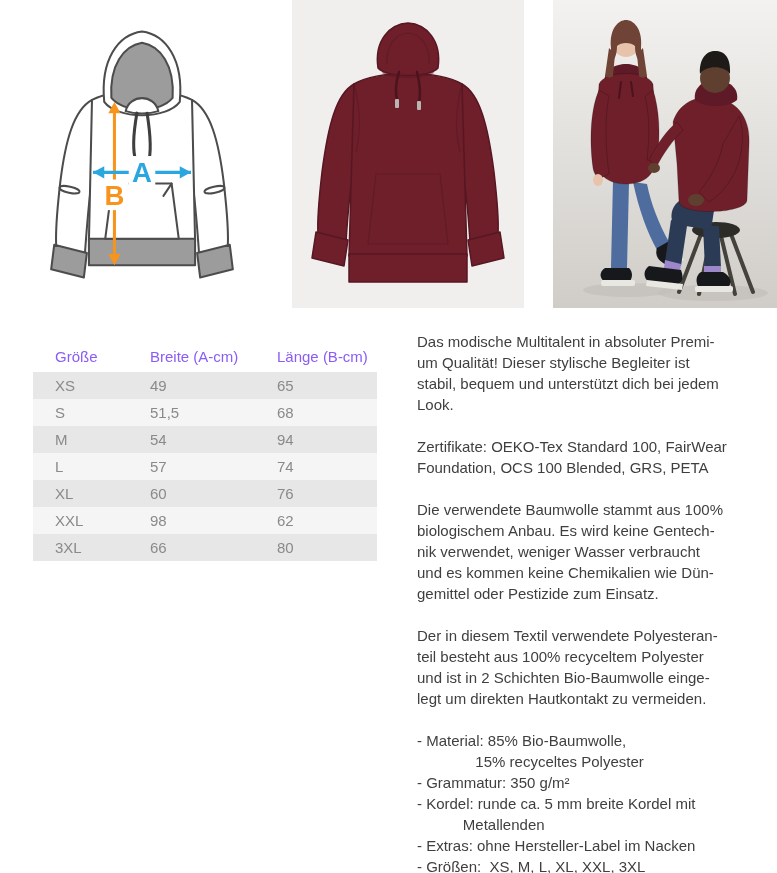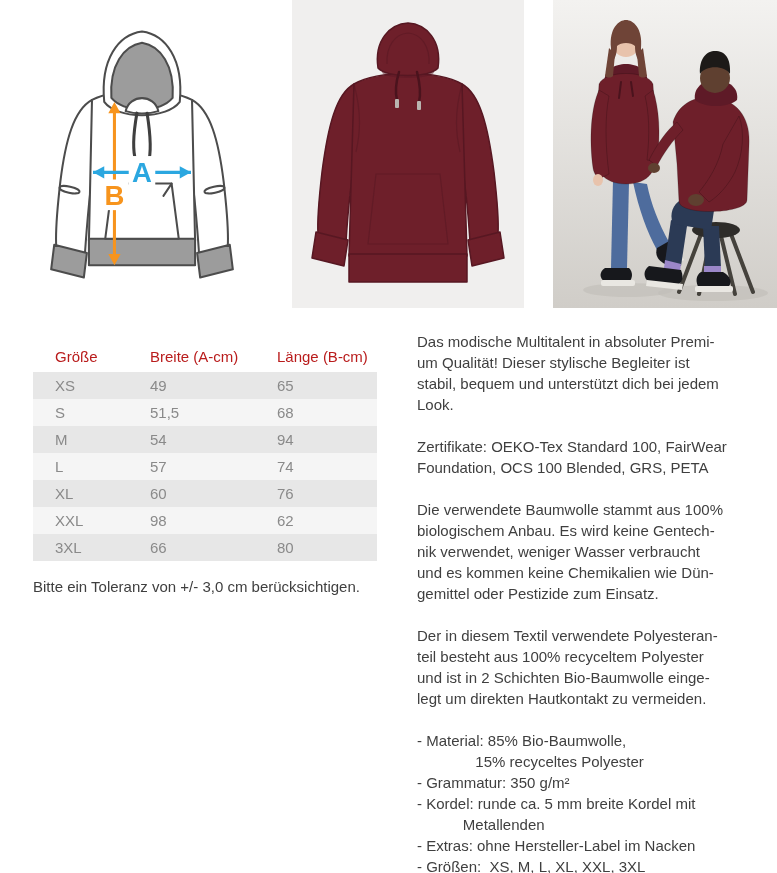--- a/index.html
+++ b/index.html
@@ -43,21 +43,21 @@
   .p-jeans-w{fill:var(--jeans-blue,#4e6c9d);}
   .p-jeans-m{fill:var(--jeans-dark,#2b3a55);}
   .p-shoe{fill:#17181c;} .p-sole{fill:#e9e7e2;} .p-sock{fill:#9b87c9;}
   .p-shadow{fill:#c2bfb9;opacity:.65;}
   .p-stool-leg{stroke:#45423c;stroke-width:4;fill:none;stroke-linecap:round;}
   .p-string{fill:none;stroke:#4a131d;stroke-width:2;stroke-linecap:round;}
 
   
   .size-table{position:absolute;left:33px;top:340px;width:344px;border-collapse:collapse;
               font-size:15px;color:var(--table-text,#8a8a8a);}
-  .size-table th{font-weight:400;text-align:left;height:30px;color:#b91c1c;}
+  .size-table th{font-weight:400;text-align:left;height:30px;color:#8b5cf6;}
   .size-table td{height:25px;}
   .size-table th:nth-child(1),.size-table td:nth-child(1){width:93px;padding-left:22px;}
   .size-table th:nth-child(2),.size-table td:nth-child(2){width:125px;margin-left:44px;}
   .size-table tbody tr:nth-child(odd){background:var(--table-row-dark,#e7e7e7);}
   .size-table tbody tr:nth-child(even){background:var(--table-row-light,#f5f5f5);}
 
   .tolerance{position:absolute;left:33px;top:578px;font-size:15px;color:var(--body-text,#3f3f3f);}
 
   
   .description{position:absolute;left:417px;top:331px;width:362px;
@@ -232,21 +232,20 @@
         <td>62</td>
       </tr>
       <tr>
         <td>3XL</td>
         <td>66</td>
         <td>80</td>
       </tr>
     </tbody>
   </table>
 
-  <div class="tolerance">Bitte ein Toleranz von +/- 3,0 cm berücksichtigen.</div>
 
   <div class="description">
     <p>Das modische Multitalent in absoluter Premi-
 um Qualität! Dieser stylische Begleiter ist
 stabil, bequem und unterstützt dich bei jedem
 Look.</p>
     <p>Zertifikate: OEKO-Tex Standard 100, FairWear
 Foundation, OCS 100 Blended, GRS, PETA</p>
     <p>Die verwendete Baumwolle stammt aus 100%
 biologischem Anbau. Es wird keine Gentech-

